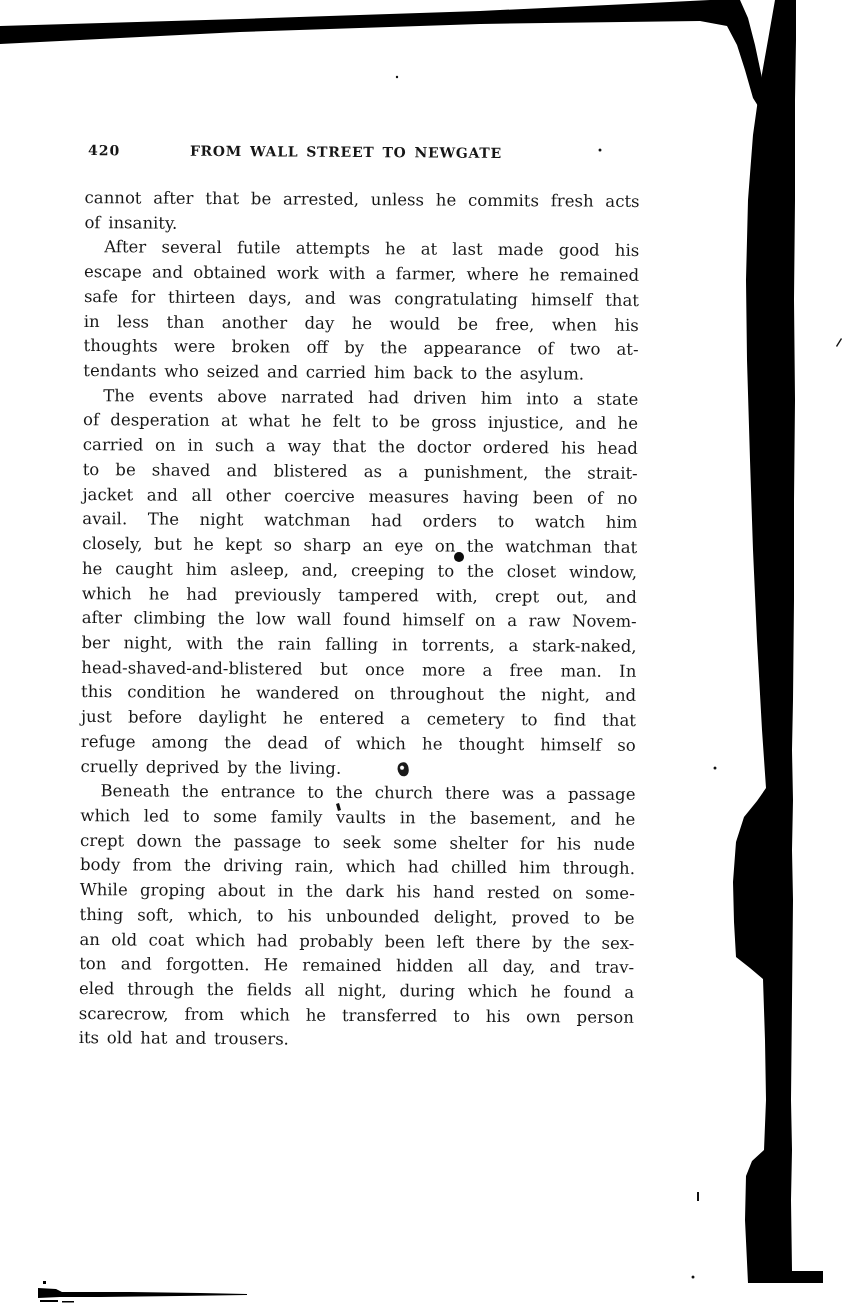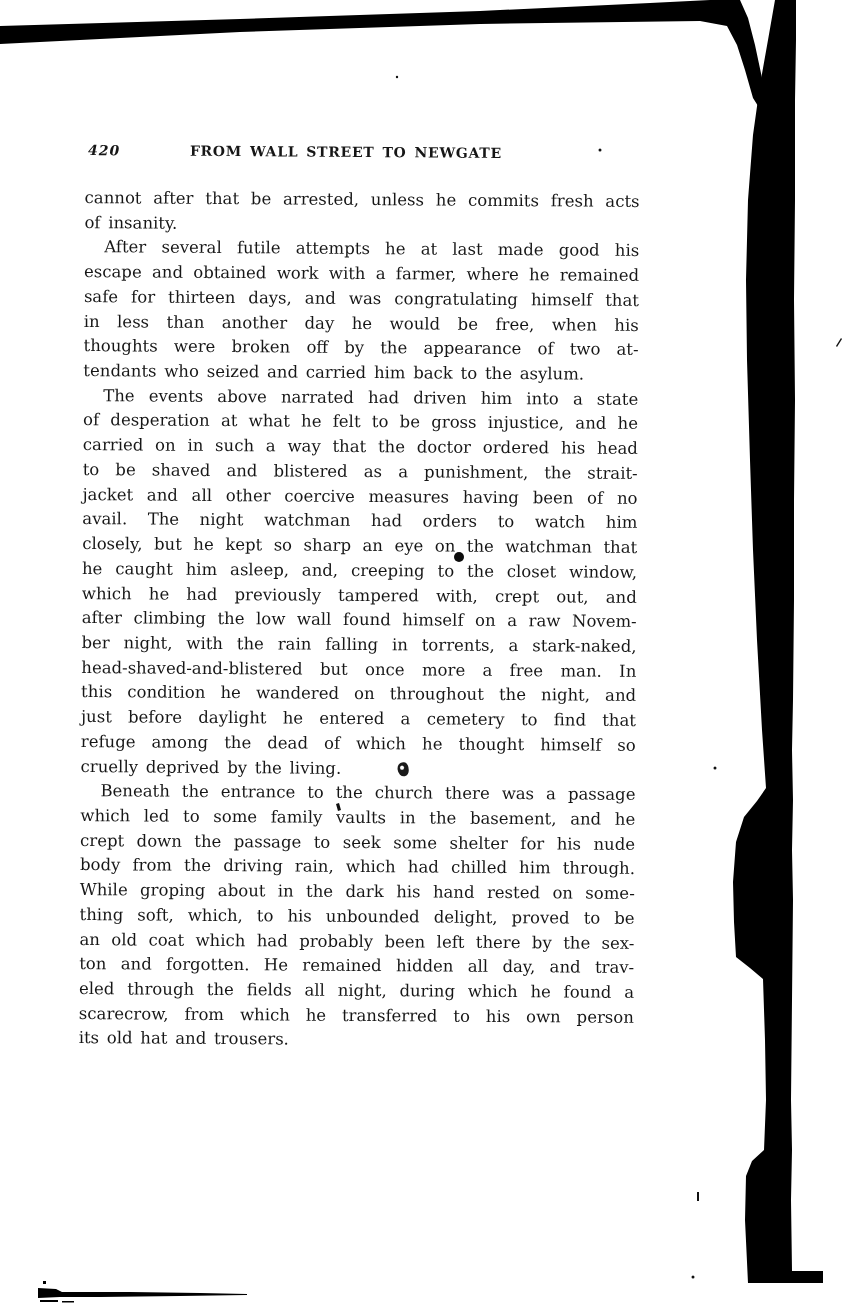--- a/index.html
+++ b/index.html
@@ -36,21 +36,20 @@
     position: relative;
     height: 46px;
     font-weight: bold;
     font-size: 14px;
   }
   .page-number {
     position: absolute;
     left: 88px;
     top: 2px;
     letter-spacing: 1px;
-    font-style: italic;
   }
   .running-title {
     position: absolute;
     left: 190px;
     top: 2px;
     letter-spacing: 0.7px;
     word-spacing: 2.5px;
     white-space: nowrap;
   }
   .text-block {

